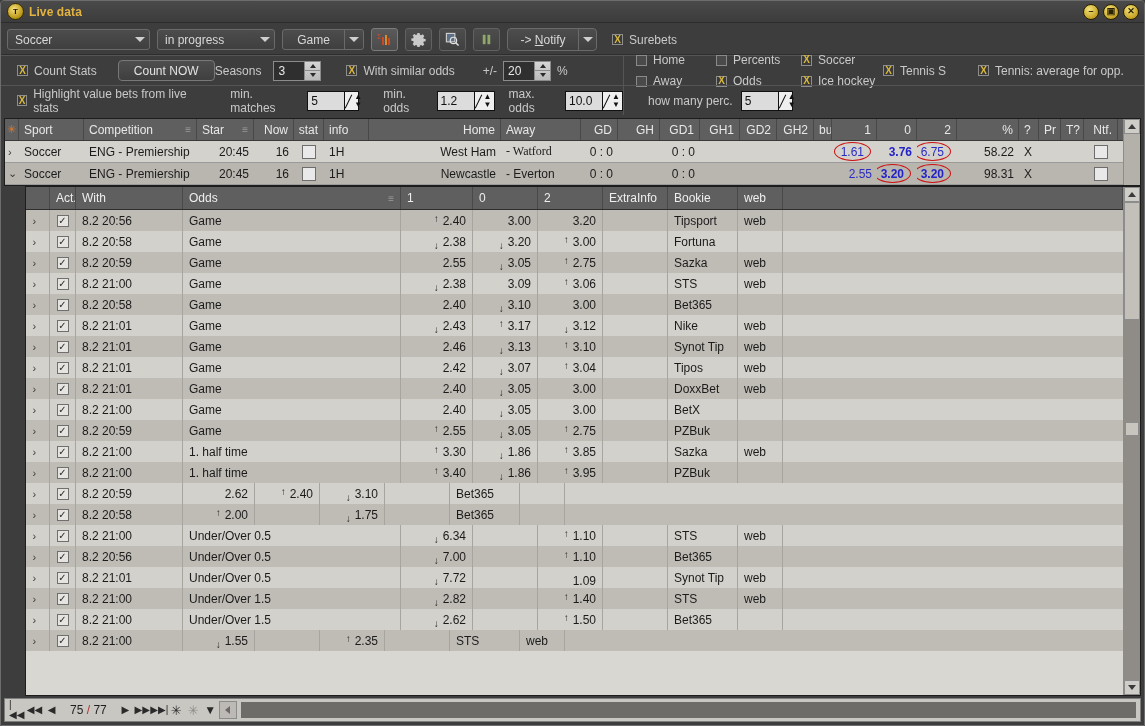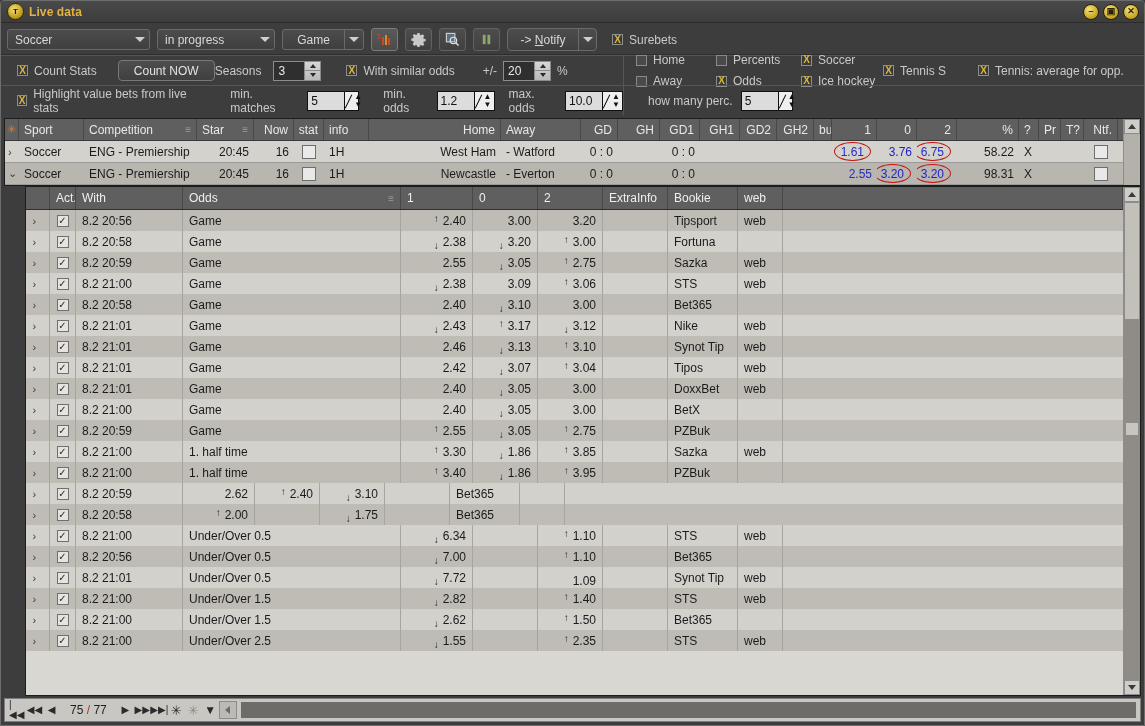--- a/index.html
+++ b/index.html
@@ -194,21 +194,21 @@
   .grow.odd{background:#d4d2cd;}
   .grow.even{background:#b9b6b0;}
   .grow .gc{
     box-sizing:border-box;
     display:flex;align-items:center;padding:0 5px;
     overflow:hidden;white-space:nowrap;
   }
   .grow .gc.r{justify-content:flex-end;}
   .grow .gc.c{justify-content:center;}
   .blue{color:#2b2bc4;}
-  .bluebold{color:#2222c8;font-weight:normal;}
+  .bluebold{color:#2222c8;font-weight:bold;}
   .ellipse{
     position:relative;display:inline-block;padding:0 4px;
   }
   .ellipse:after{
     content:"";position:absolute;left:-3px;top:-3px;right:-3px;bottom:-2px;
     border:1.5px solid #cc1111;border-radius:50%;
     pointer-events:none;
   }
   .chev{font-size:11px;color:#3a3a3a;display:inline-block;width:10px;}
   .smallbox{
@@ -606,21 +606,21 @@
             </div>
             <div class="gc" style="flex: 0 0 65px;">Soccer</div>
             <div class="gc" style="flex: 0 0 113px;">ENG - Premiership</div>
             <div class="gc r" style="flex: 0 0 57px;">20:45</div>
             <div class="gc r" style="flex: 0 0 40px;">16</div>
             <div class="gc c" style="flex: 0 0 30px;">
               <span class="smallbox"></span>
             </div>
             <div class="gc" style="flex: 0 0 45px;">1H</div>
             <div class="gc r" style="flex: 0 0 132px;">West Ham</div>
-            <div class="gc" style="flex: 0 0 80px;">- Watford</div>
+            <div class="gc" style="flex: 0 0 80px; font-family: Liberation Serif, serif;">- Watford</div>
             <div class="gc r" style="flex: 0 0 37px;">0 : 0</div>
             <div class="gc r" style="flex: 0 0 42px;"></div>
             <div class="gc r" style="flex: 0 0 40px;">0 : 0</div>
             <div class="gc r" style="flex: 0 0 40px;"></div>
             <div class="gc r" style="flex: 0 0 37px;"></div>
             <div class="gc r" style="flex: 0 0 37px;"></div>
             <div class="gc" style="flex: 0 0 18px;"></div>
             <div class="gc r" style="flex: 0 0 45px; padding-right: 9px;">
               <span class="blue ellipse">1.61</span>
             </div>
@@ -1320,21 +1320,20 @@
               <div class="dc" style="flex: 1 1 auto; border-right: none;"></div>
             </div>
             <div class="drow even">
               <div class="dc c" style="flex: 0 0 24px;">
                 <span class="chev">›</span>
               </div>
               <div class="dc c" style="flex: 0 0 26px; padding: 0px;">
                 <span class="chk">✓</span>
               </div>
               <div class="dc" style="flex: 0 0 107px;">8.2 21:00</div>
-              <div class="dc" style="flex: 0 0 218px;">Under/Over 2.5</div>
               <div class="dc r" style="flex: 0 0 72px;">
                 <span class="oddcell">
                   <span class="arrw dn">↓</span>
                   <span>1.55</span>
                 </span>
               </div>
               <div class="dc r" style="flex: 0 0 65px;"></div>
               <div class="dc r" style="flex: 0 0 65px;">
                 <span class="oddcell">
                   <span class="arrw up">↑</span>

